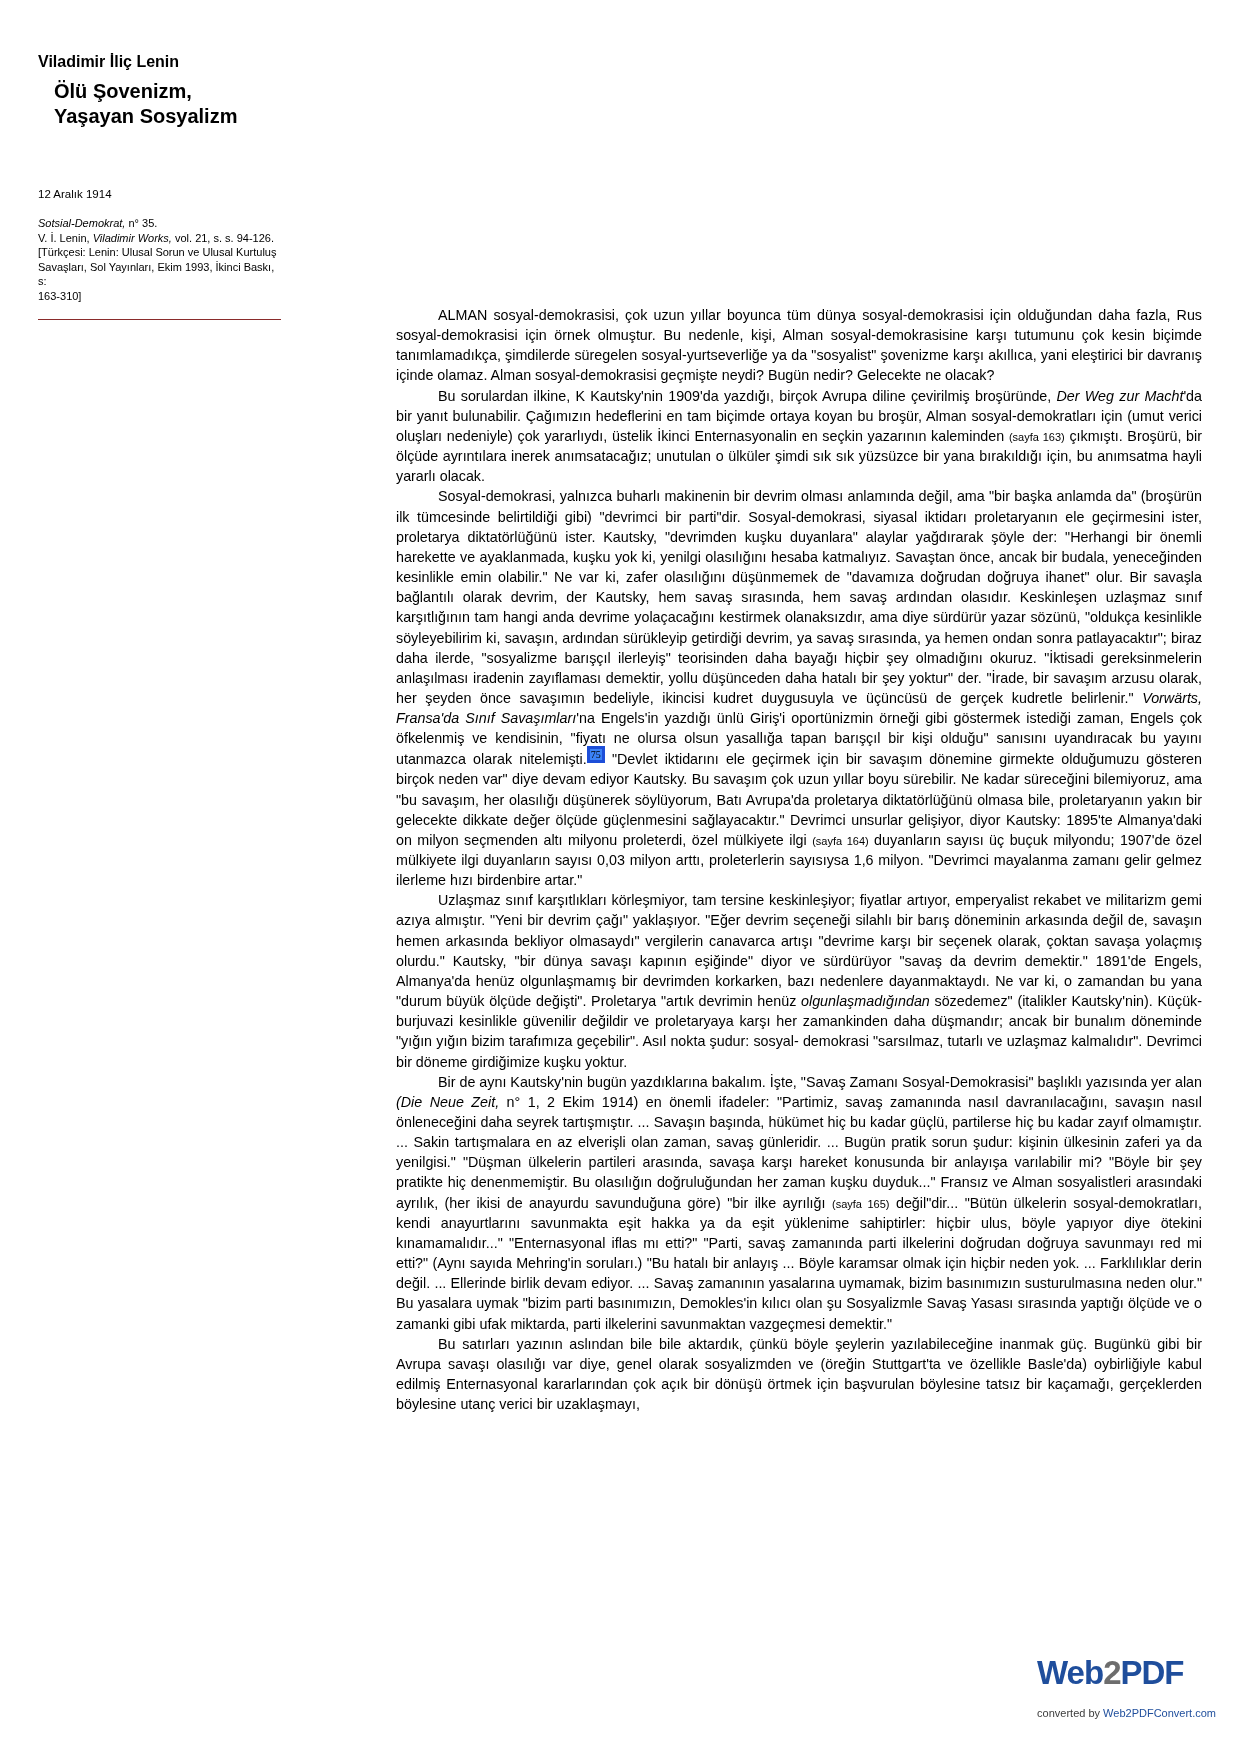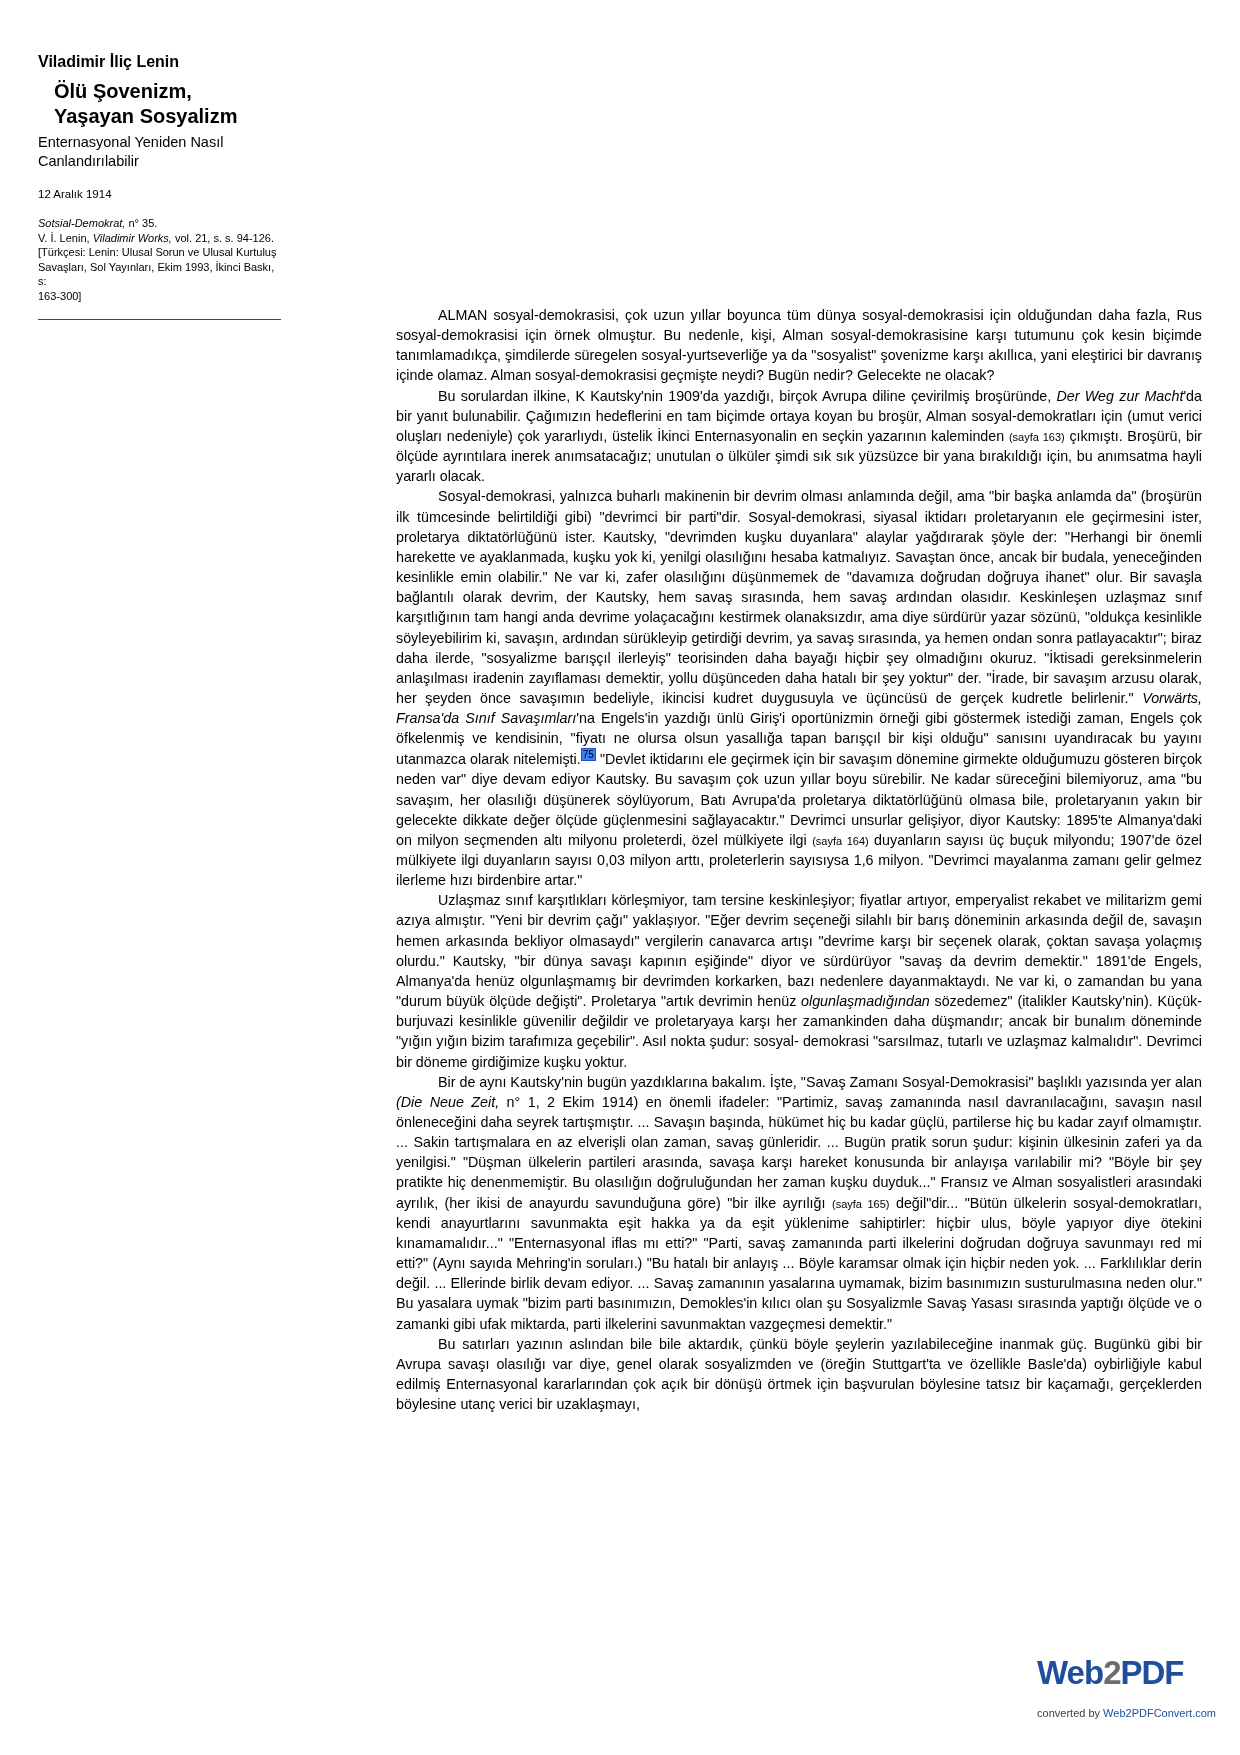--- a/index.html
+++ b/index.html
@@ -74,23 +74,24 @@
     margin: 0 0 0 0;
     text-indent: 42px;
   }
   .it { font-style: italic; }
   .pg {
     font-size: 11px;
   }
   .fnref {
     font-size: 10px;
     vertical-align: super;
-    border: 1px solid #1d4ed8;
+    border: 3px solid #1d4ed8;
     padding: 0 1px;
     background: #3b82f6;
+    font-family: Liberation Serif, serif;
   }
 
   
   .w2p {
     position: absolute;
     right: 24px;
     bottom: 36px;
   }
   .w2p-logo {
     font-size: 33px;
@@ -109,34 +110,30 @@
 </style>
 </head>
 <body>
 
 <div class="masthead">
   <p class="author">Viladimir İliç Lenin</p>
   <h1 class="title">
     <span>Ölü Şovenizm,</span><br>
     <span>Yaşayan Sosyalizm</span>
   </h1>
-  <p class="subtitle">
-    <span>Enternasyonal Yeniden Nasıl</span><br>
-    <span>Canlandırılabilir</span>
-  </p>
 </div>
 
 <div class="pubdate">12 Aralık 1914</div>
 
 <div class="sourcenote">
   <span class="it">Sotsial-Demokrat,</span><span> n° 35.</span><br>
   <span>V. İ. Lenin, </span><span class="it">Viladimir Works,</span><span> vol. 21, s. s. 94-126.</span><br>
   <span>[Türkçesi: Lenin: Ulusal Sorun ve Ulusal Kurtuluş</span><br>
   <span>Savaşları, Sol Yayınları, Ekim 1993, İkinci Baskı, s:</span><br>
-  <span>163-300]</span>
+  <span>163-310]</span>
 </div>
 
 <div class="body-col">
 
   <p>ALMAN sosyal-demokrasisi, çok uzun yıllar boyunca tüm dünya sosyal-demokrasisi için olduğundan daha fazla, Rus sosyal-demokrasisi için örnek olmuştur. Bu nedenle, kişi, Alman sosyal-demokrasisine karşı tutumunu çok kesin biçimde tanımlamadıkça, şimdilerde süregelen sosyal-yurtseverliğe ya da "sosyalist" şovenizme karşı akıllıca, yani eleştirici bir davranış içinde olamaz. Alman sosyal-demokrasisi geçmişte neydi? Bugün nedir? Gelecekte ne olacak?</p>
 
   <p>
     <span>Bu sorulardan ilkine, K Kautsky'nin 1909'da yazdığı, birçok Avrupa diline çevirilmiş broşüründe, </span><span class="it">Der Weg zur Macht</span><span>'da bir yanıt bulunabilir. Çağımızın hedeflerini en tam biçimde ortaya koyan bu broşür, Alman sosyal-demokratları için (umut verici oluşları nedeniyle) çok yararlıydı, üstelik İkinci Enternasyonalin en seçkin yazarının kaleminden </span><span class="pg">(sayfa 163)</span><span> çıkmıştı. Broşürü, bir ölçüde ayrıntılara inerek anımsatacağız; unutulan o ülküler şimdi sık sık yüzsüzce bir yana bırakıldığı için, bu anımsatma hayli yararlı olacak.</span>
   </p>
 

